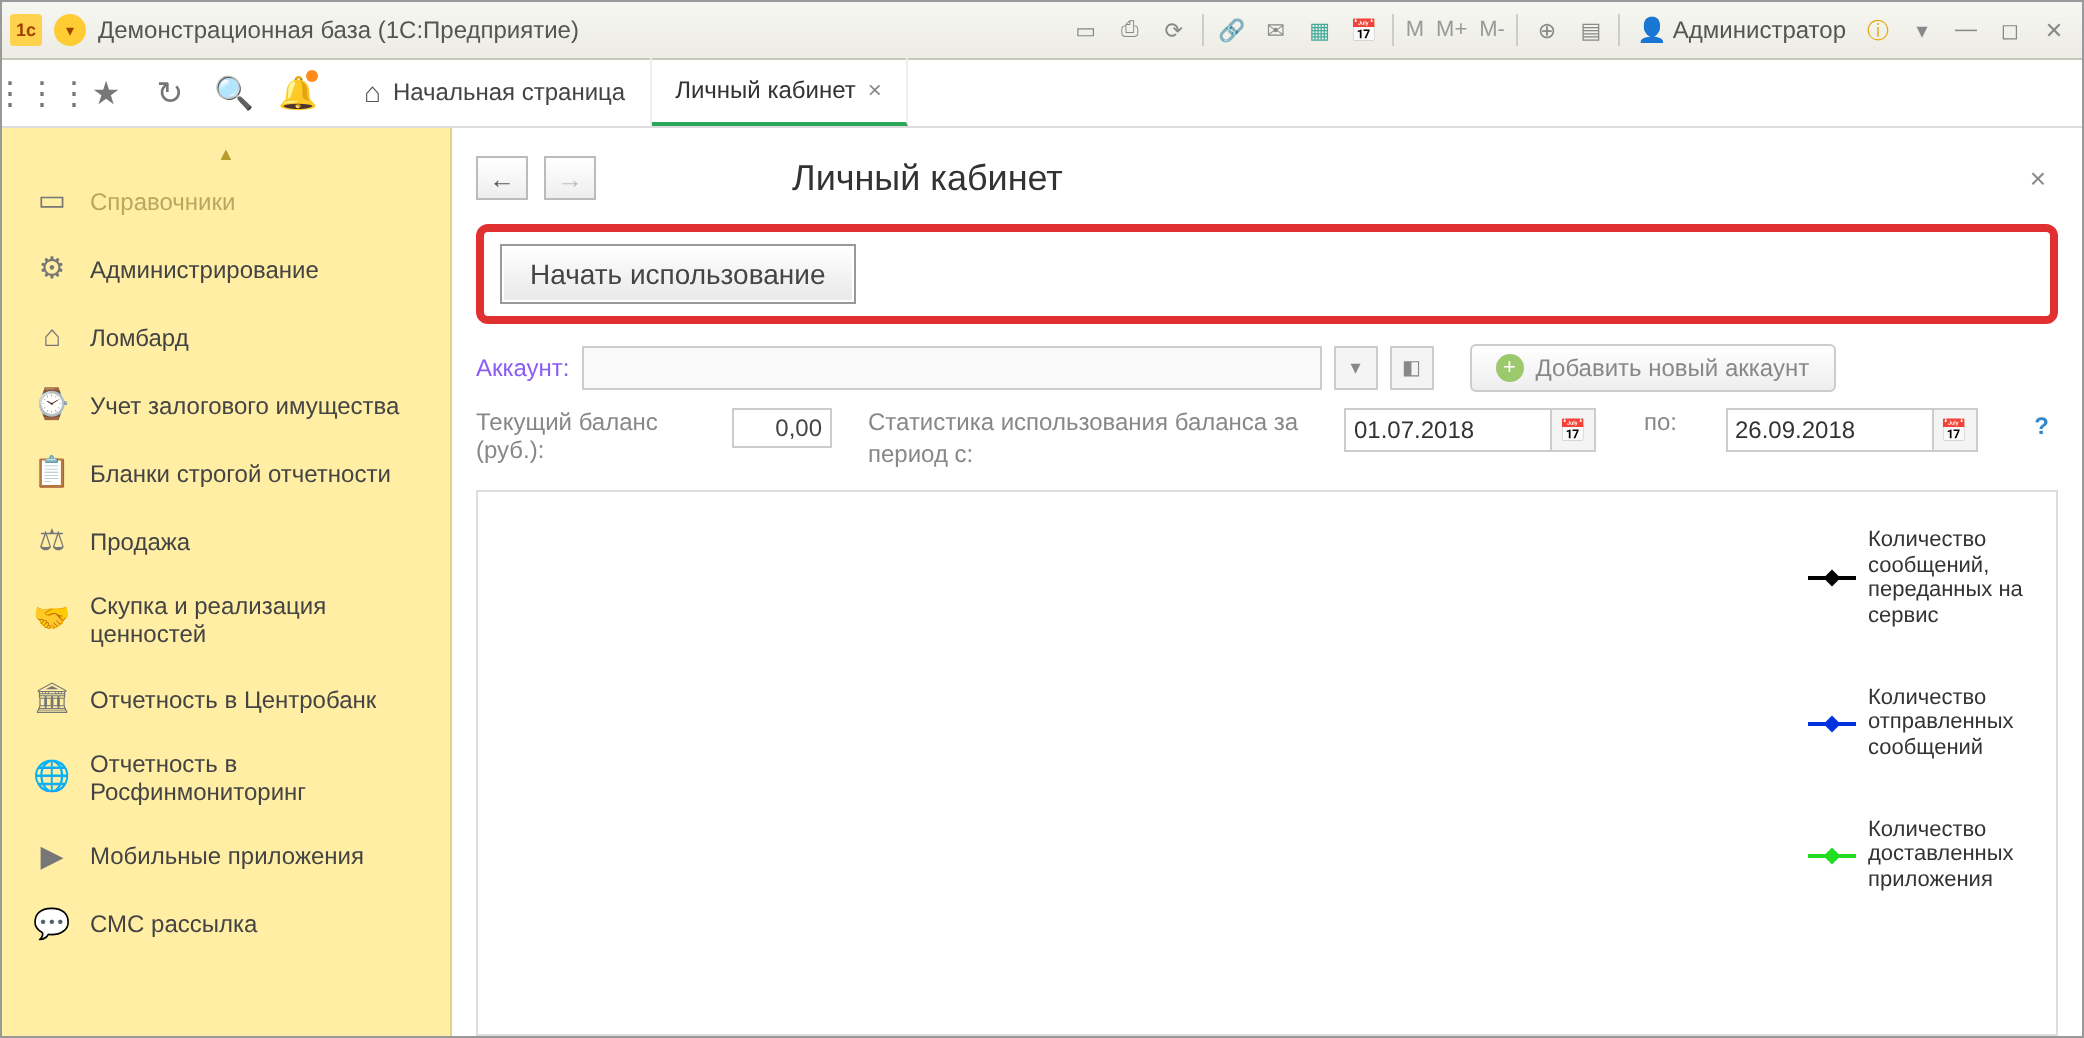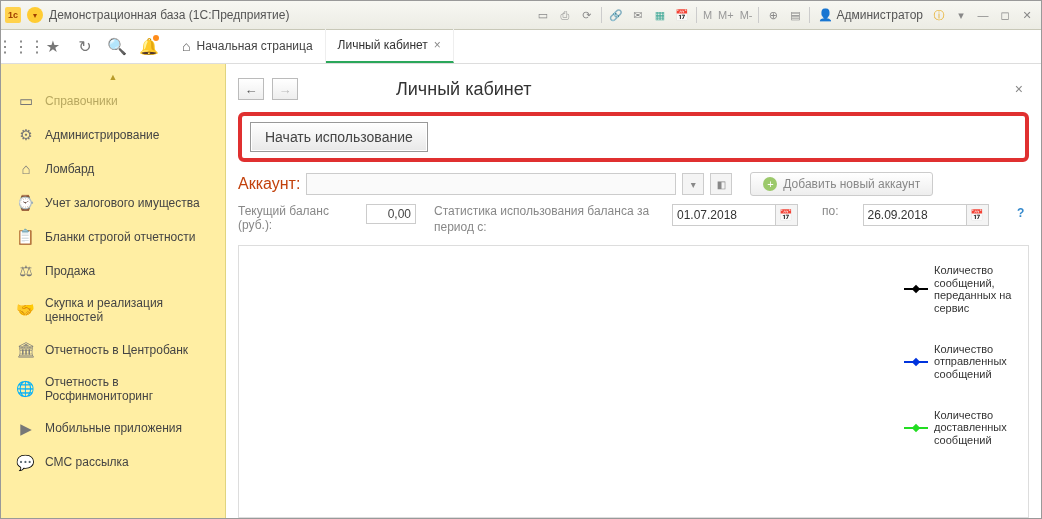--- a/index.html
+++ b/index.html
@@ -45,21 +45,21 @@
   .pagehead { display:flex; align-items:center; gap:8px; height:34px; }
   .nav-btn { width:26px; height:22px; border:1px solid #bbb; background:linear-gradient(#fff,#eee); display:flex; align-items:center; justify-content:center; font-size:13px; color:#555; cursor:pointer;}
   .nav-btn.disabled { color:#bbb; }
   .page-title { font-size:18px; color:#333; margin-left:90px; }
   .page-close { margin-left:auto; color:#888; font-size:14px; cursor:pointer; padding:0 6px;}
 
   .highlight-wrap { border:4px solid #e03030; border-radius:6px; padding:6px 8px; display:inline-block; margin:6px 0 10px 0;}
   .big-btn { border:1px solid #999; background:linear-gradient(#fff,#e8e8e8); padding:6px 14px; font-size:14px; color:#444; cursor:pointer; box-shadow:inset 0 0 0 1px #fff;}
 
   .row { display:flex; align-items:center; gap:6px; margin-bottom:8px;}
-  .lbl { color:#c2410c; font-size:16px;}
+  .lbl { color:#8b5cf6; font-size:12px;}
   .acct-input { flex:0 0 370px; height:22px; border:1px solid #ccc; background:#fafafa; }
   .inp-btn { width:22px; height:22px; border:1px solid #ccc; background:#f4f4f4; display:flex;align-items:center;justify-content:center; font-size:10px; color:#888; cursor:pointer;}
   .add-acct { height:24px; border:1px solid #ccc; border-radius:3px; background:linear-gradient(#fff,#eee); color:#888; padding:0 12px; display:flex; align-items:center; gap:6px; cursor:default; margin-left:12px;}
   .add-plus { width:14px;height:14px;border-radius:50%;background:#9cc96b;color:#fff;display:flex;align-items:center;justify-content:center;font-size:11px;}
 
   .section-title { color:#2aa75a; font-size:15px; margin:2px 0 4px 0;}
   .balance-row { display:flex; align-items:flex-start; gap:18px; }
   .bal-label { color:#888; font-size:12px; width:120px; line-height:1.2;}
   .bal-val { width:50px; height:20px; border:1px solid #ccc; text-align:right; padding:1px 4px; font-size:12px; color:#444;}
   .stat-label { color:#888; font-size:12px; width:240px; line-height:1.3;}
@@ -235,20 +235,20 @@
           <div class="leg-item">
             <span class="leg-mark leg-black"></span>
             <span>Количество сообщений, переданных на сервис</span>
           </div>
           <div class="leg-item">
             <span class="leg-mark leg-blue"></span>
             <span>Количество отправленных сообщений</span>
           </div>
           <div class="leg-item">
             <span class="leg-mark leg-green"></span>
-            <span>Количество доставленных сообщений</span>
+            <span>Количество доставленных приложения</span>
           </div>
         </div>
       </div>
 
     </div>
   </div>
 </div>
 
 </body></html>

